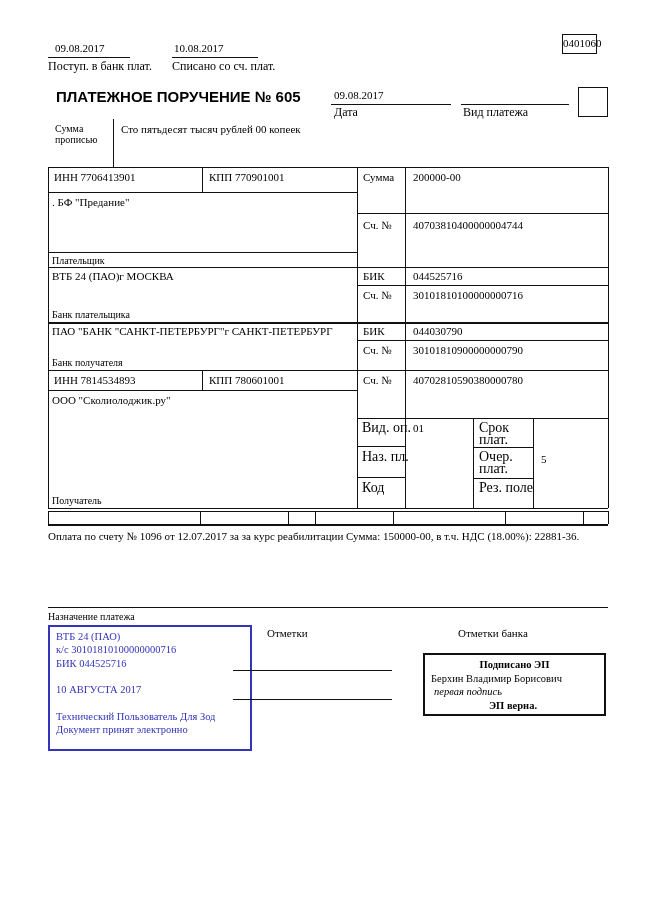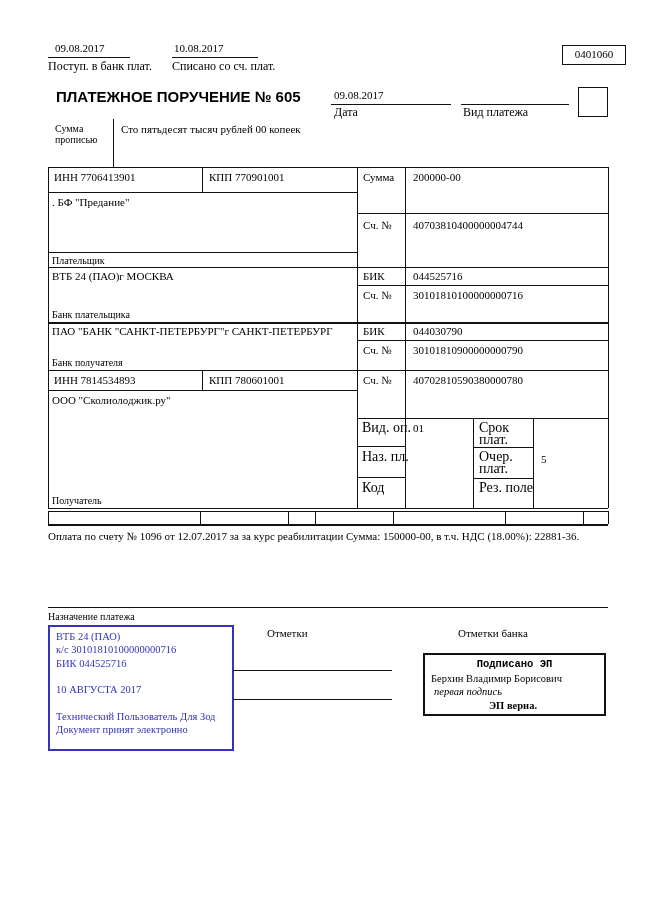--- a/index.html
+++ b/index.html
@@ -23,38 +23,38 @@
     position:absolute; border:2px solid var(--stamp-blue); box-sizing:border-box;
     color:var(--stamp-blue); font-size:10.5px; line-height:13.4px; padding:3px 6px;
   }
   .bluebox p { margin:0; }
   .bluebox .gap { height:13px; }
   .blackbox {
     position:absolute; border:2px solid #111; box-sizing:border-box;
     font-size:10.5px; line-height:13.5px; padding:3px 6px;
   }
   .blackbox p { margin:0; }
-  .blackbox .c { text-align:center; font-weight:bold;font-family:Liberation Mono, monospace; }
+  .blackbox .c { text-align:center; font-weight:bold; }
   .blackbox .i { font-style:italic; padding-left:3px; }
   .blackbox .v { font-weight:bold; padding-left:58px; }
 </style>
 </head>
 <body>
 
 <div class="page">
 
   <span class="t" style="left:55px;top:42px">09.08.2017</span>
   <div class="hl" style="left:48px;top:57px;width:82px"></div>
   <span class="t small" style="left:48px;top:62px">Поступ. в банк плат.</span>
 
   <span class="t" style="left:174px;top:42px">10.08.2017</span>
   <div class="hl" style="left:172px;top:57px;width:86px"></div>
   <span class="t small" style="left:172px;top:62px">Списано со сч. плат.</span>
 
-  <div class="box code" style="left:562px;top:45px;width:64px;height:20px">0401060</div>
+  <div class="box code" style="left:562px;top:34px;width:35px;height:20px">0401060</div>
 
   <span class="t title" style="left:56px;top:90px">ПЛАТЕЖНОЕ ПОРУЧЕНИЕ № 605</span>
   <span class="t" style="left:334px;top:89px">09.08.2017</span>
   <div class="hl" style="left:331px;top:104px;width:120px"></div>
   <span class="t small" style="left:334px;top:108px">Дата</span>
   <div class="hl" style="left:461px;top:104px;width:108px"></div>
   <span class="t small" style="left:463px;top:108px">Вид платежа</span>
   <div class="box" style="left:578px;top:87px;width:30px;height:30px"></div>
 
   <span class="t cap wrap" style="left:55px;top:123px;width:56px">Сумма прописью</span>
@@ -134,21 +134,21 @@
   <div class="vl" style="left:315px;top:511px;height:13px"></div>
   <div class="vl" style="left:393px;top:511px;height:13px"></div>
   <div class="vl" style="left:505px;top:511px;height:13px"></div>
   <div class="vl" style="left:583px;top:511px;height:13px"></div>
   <div class="vl" style="left:608px;top:511px;height:13px"></div>
 
   <span class="t wrap" style="left:48px;top:529px;width:556px;line-height:14.5px">Оплата по счету № 1096 от 12.07.2017 за за курс реабилитации Сумма: 150000-00, в т.ч. НДС (18.00%): 22881-36.</span>
   <div class="hl" style="left:48px;top:607px;width:560px"></div>
   <span class="t cap" style="left:48px;top:611px">Назначение платежа</span>
 
-  <div class="bluebox" style="left:48px;top:625px;width:186px;height:126px">
+  <div class="bluebox" style="left:48px;top:625px;width:204px;height:126px">
     <p>ВТБ 24 (ПАО)</p>
     <p>к/с 30101810100000000716</p>
     <p>БИК 044525716</p>
     <div class="gap"></div>
     <p>10 АВГУСТА 2017</p>
     <div class="gap"></div>
     <p>Технический Пользователь Для Зод</p>
     <p>Документ принят электронно</p>
   </div>
 

